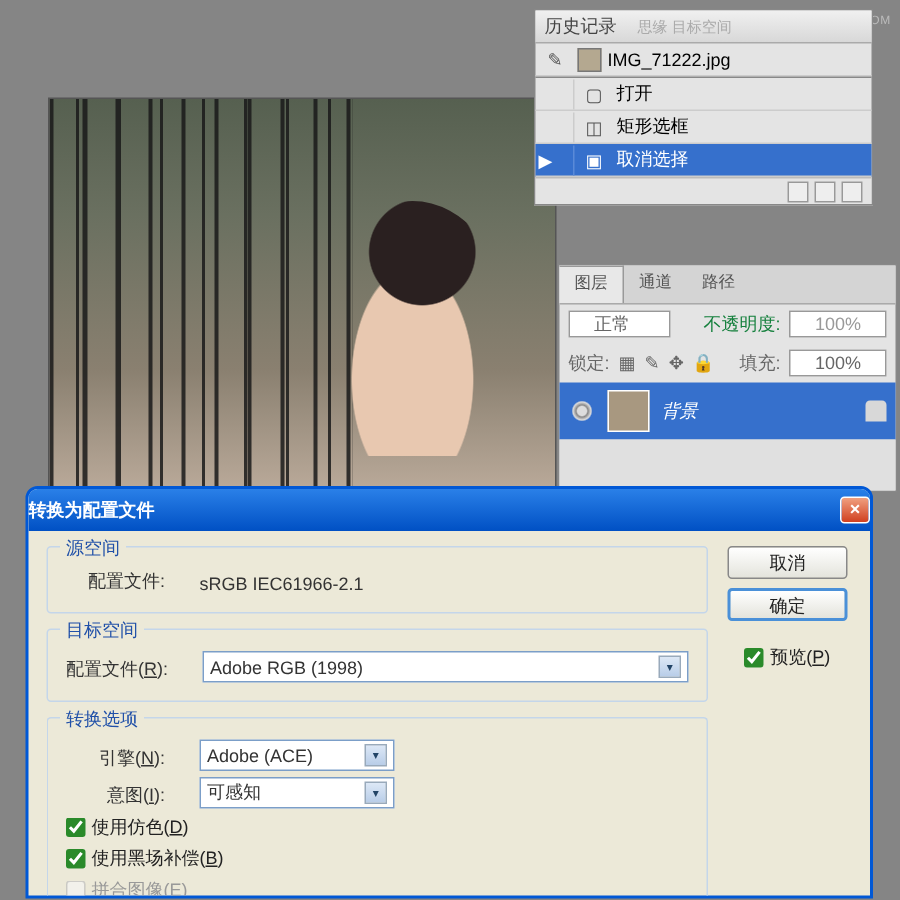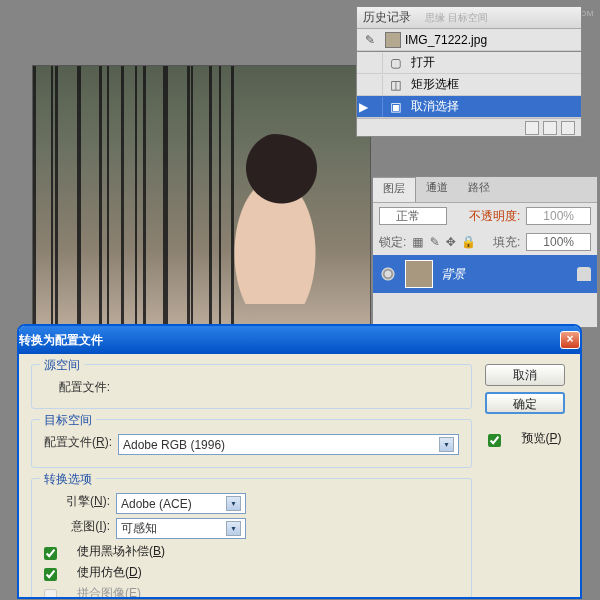--- a/index.html
+++ b/index.html
@@ -33,28 +33,28 @@
 .lfoot{height:34px;background:#e0e0e0}
 
 .dlg{position:absolute;left:17px;top:324px;width:565px;height:275px;background:#ece9d8;border:2px solid #0058d6;border-radius:8px 8px 0 0;overflow:hidden}
 .dlg-title{height:28px;background:linear-gradient(#2a80e8,#0050c4);color:#fff;display:flex;align-items:center;padding:0 0;font-size:13px;font-weight:bold}
 .dlg-close{margin-left:auto;width:20px;height:18px;background:linear-gradient(#f0a080,#d04020);border:1px solid #fff;border-radius:3px;color:#fff;text-align:center;line-height:14px;font-weight:bold}
 .dlg-body{display:flex;padding:10px 12px;gap:10px}
 .left{flex:1}
 .right{width:86px;display:flex;flex-direction:column;gap:6px;align-items:center}
 .group{border:1px solid #c4d6ea;border-radius:3px;padding:10px 12px 12px;margin-bottom:10px;position:relative}
 .gtitle{position:absolute;top:-8px;left:8px;background:#ece9d8;padding:0 4px;color:#2050a8}
-.fld{display:flex;align-items:flex-start;gap:6px;margin-top:4px;color:#333}
+.fld{display:flex;align-items:flex-end;gap:23px;margin-top:4px;color:#333}
 .fld label{min-width:66px;text-align:right}
 .combo{flex:1;height:21px;border:1px solid #7b9ec8;background:#fff;display:flex;align-items:center;padding:0 4px}
 .combo.sm{flex:0 0 130px}
 .combo .arr{margin-left:auto;width:15px;height:15px;background:linear-gradient(#dde8f6,#b8cde8);border:1px solid #9ab;display:flex;align-items:center;justify-content:center;font-size:8px;color:#246}
 .btn{width:80px;height:22px;background:linear-gradient(#fff,#e4e4dc);border:1px solid #888;border-radius:3px;text-align:center;line-height:20px;color:#222}
 .btn.def{border:2px solid #4a90d8}
-.cb{display:flex;align-items:flex-end;gap:20px;color:#222}
+.cb{display:flex;align-items:center;gap:4px;color:#222}
 .cb input{accent-color:#2a8a2a}
 .u{text-decoration:underline}
 .wm{position:absolute;right:6px;top:9px;font-size:8px;color:#bbb;letter-spacing:.5px}
 </style>
 </head>
 <body>
 
 <div class="wm">WWW.MISSYUAN.COM</div>
 
 <div class="canvas"></div>
@@ -94,21 +94,21 @@
 </div>
 
 <div class="layers-panel">
   <div class="tabs">
     <div class="tab act">图层</div>
     <div class="tab">通道</div>
     <div class="tab">路径</div>
   </div>
   <div class="lrow">
     <span class="sel">正常</span>
-    <span style="margin-left:auto;color:#c2410c">不透明度:</span>
+    <span style="margin-left:auto;color:#15803d">不透明度:</span>
     <span class="sel" style="min-width:44px;color:#999">100%</span>
   </div>
   <div class="lrow">
     <span>锁定:</span>
     <span>▦</span>
     <span>✎</span>
     <span>✥</span>
     <span>🔒</span>
     <span style="margin-left:auto">填充:</span>
     <span class="sel" style="min-width:44px">100%</span>
@@ -128,28 +128,29 @@
   <div class="dlg-title">
     <span>转换为配置文件</span>
     <span class="dlg-close">×</span>
   </div>
   <div class="dlg-body">
     <div class="left">
       <div class="group">
         <span class="gtitle">源空间</span>
         <div class="fld">
           <label>配置文件:</label>
+          <span>sRGB IEC61966-2.1</span>
         </div>
       </div>
       <div class="group">
         <span class="gtitle">目标空间</span>
         <div class="fld">
           <label>配置文件(<span class="u">R</span>):</label>
           <div class="combo">
-            <span>Adobe RGB (1996)</span>
+            <span>Adobe RGB (1998)</span>
               <span class="arr">▾</span>
           </div>
         </div>
       </div>
       <div class="group" style="margin-bottom:0;border-bottom:none;padding-bottom:4px">
         <span class="gtitle">转换选项</span>
         <div class="fld">
           <label>引擎(<span class="u">N</span>):</label>
           <div class="combo sm">
             <span>Adobe (ACE)</span>
@@ -158,25 +159,25 @@
         </div>
         <div class="fld">
           <label>意图(<span class="u">I</span>):</label>
           <div class="combo sm">
             <span>可感知</span>
               <span class="arr">▾</span>
           </div>
         </div>
         <div class="fld cb">
             <input type="checkbox" checked="" style="">
-            <span>使用黑场补偿(<span class="u">B</span>)</span>
+            <span>使用仿色(<span class="u">D</span>)</span>
           </div>
         <div class="fld cb">
             <input type="checkbox" checked="" style="">
-            <span>使用仿色(<span class="u">D</span>)</span>
+            <span>使用黑场补偿(<span class="u">B</span>)</span>
           </div>
         <div class="fld cb" style="color:#999">
             <input type="checkbox" disabled="" style="">
             <span>拼合图像(<span class="u">E</span>)</span>
           </div>
       </div>
     </div>
     <div class="right">
       <div class="btn">取消</div>
       <div class="btn def">确定</div>

